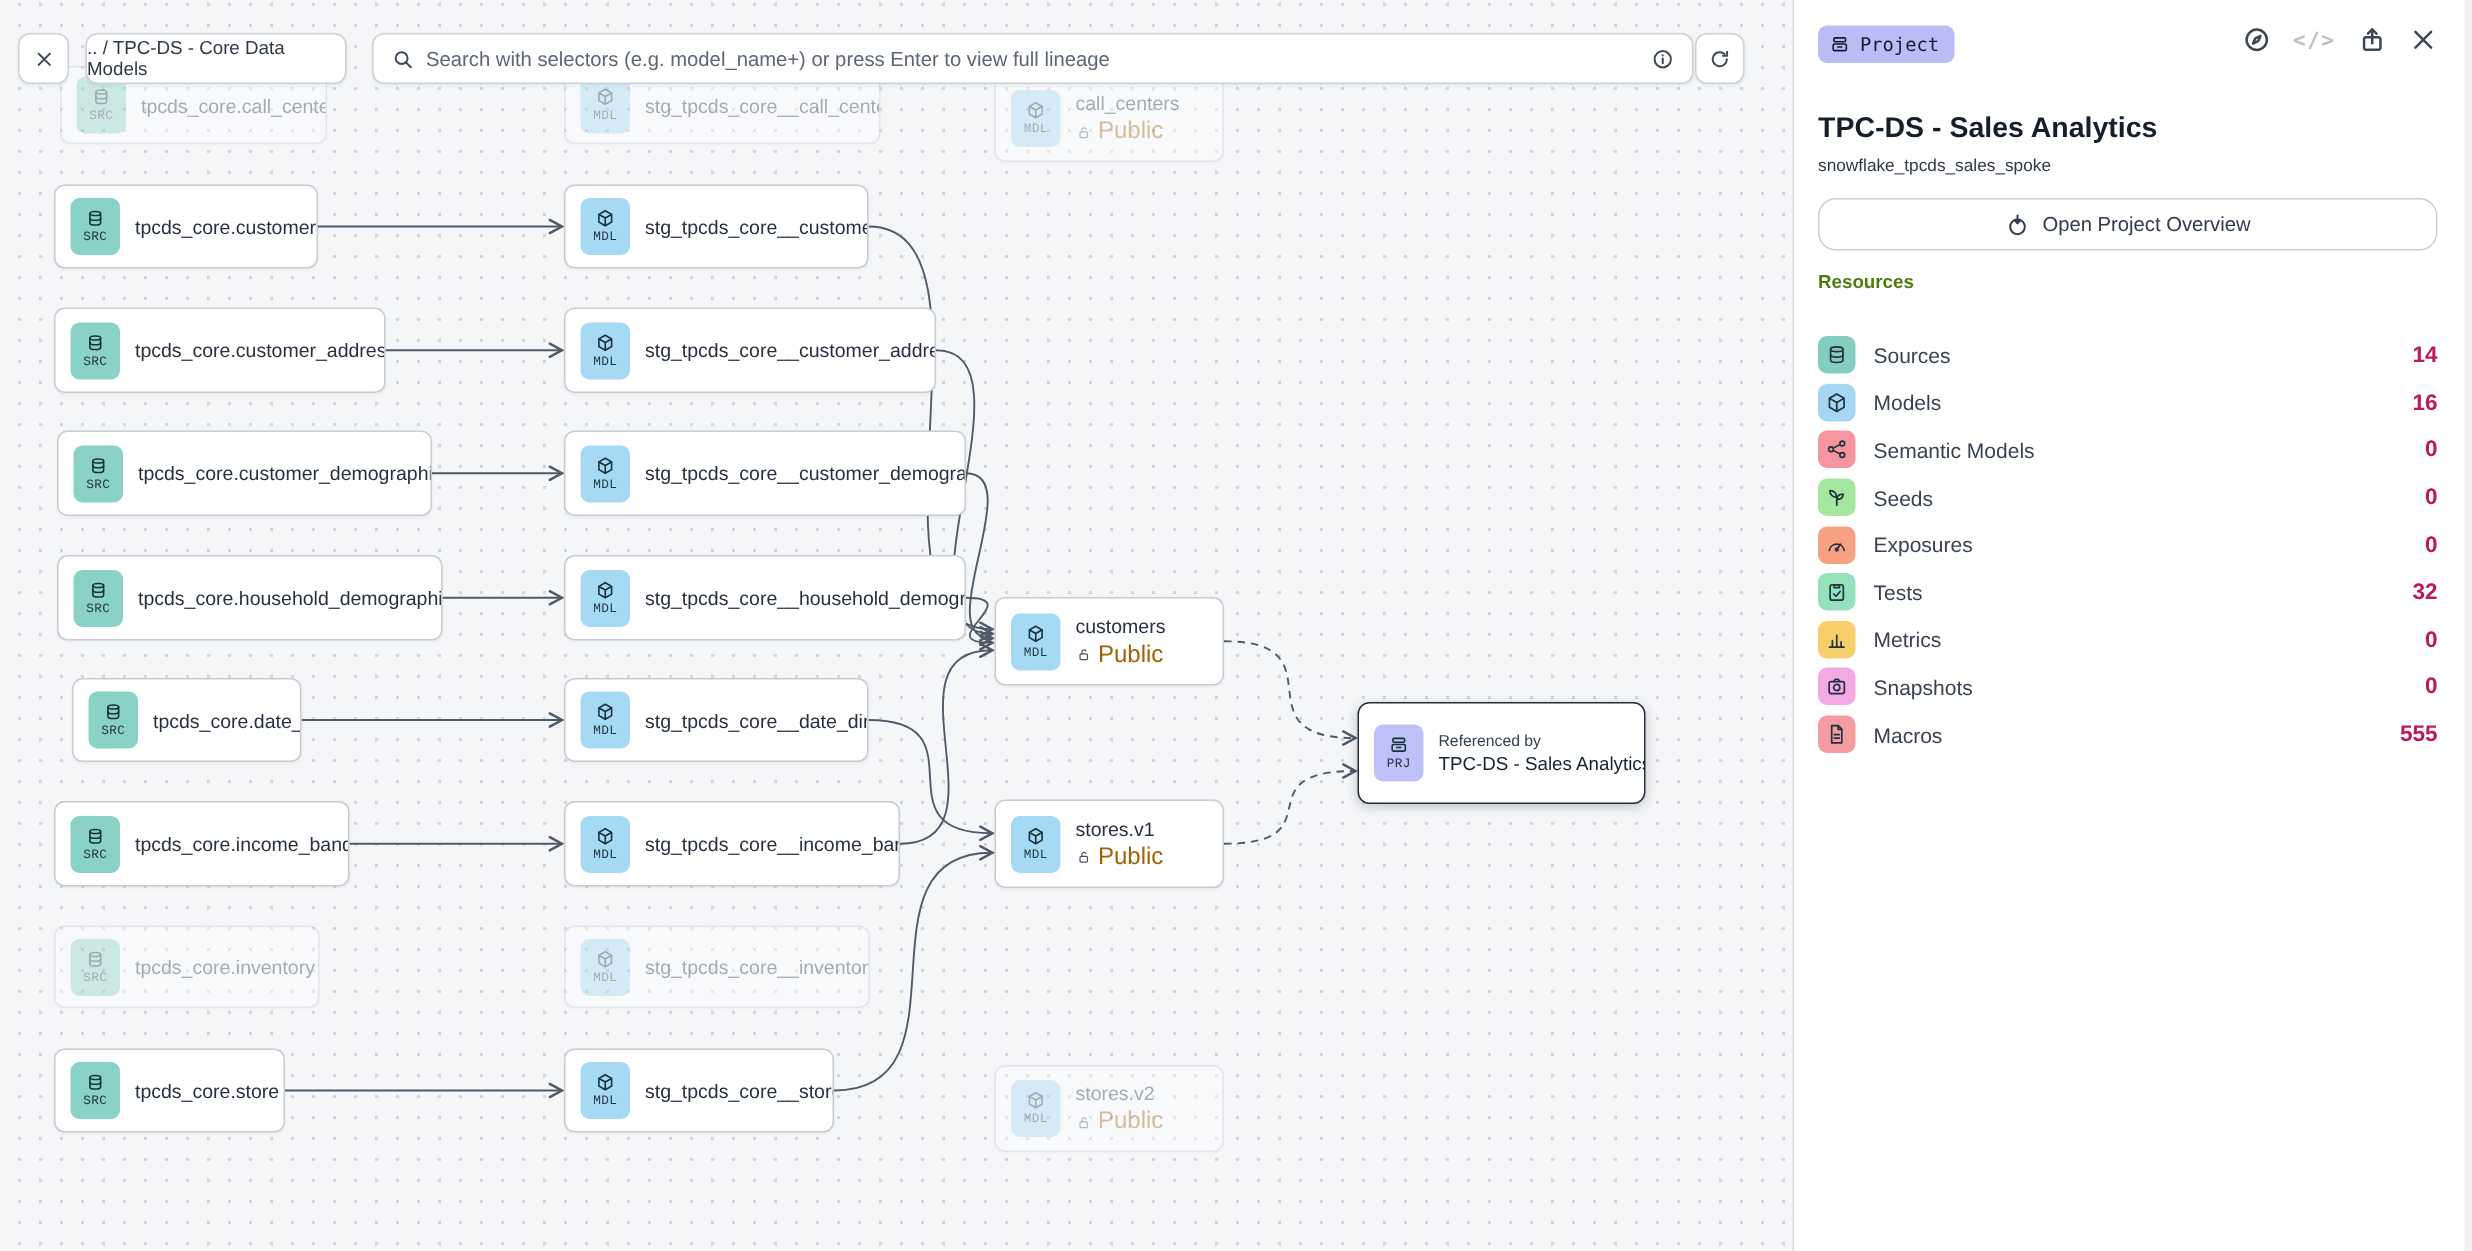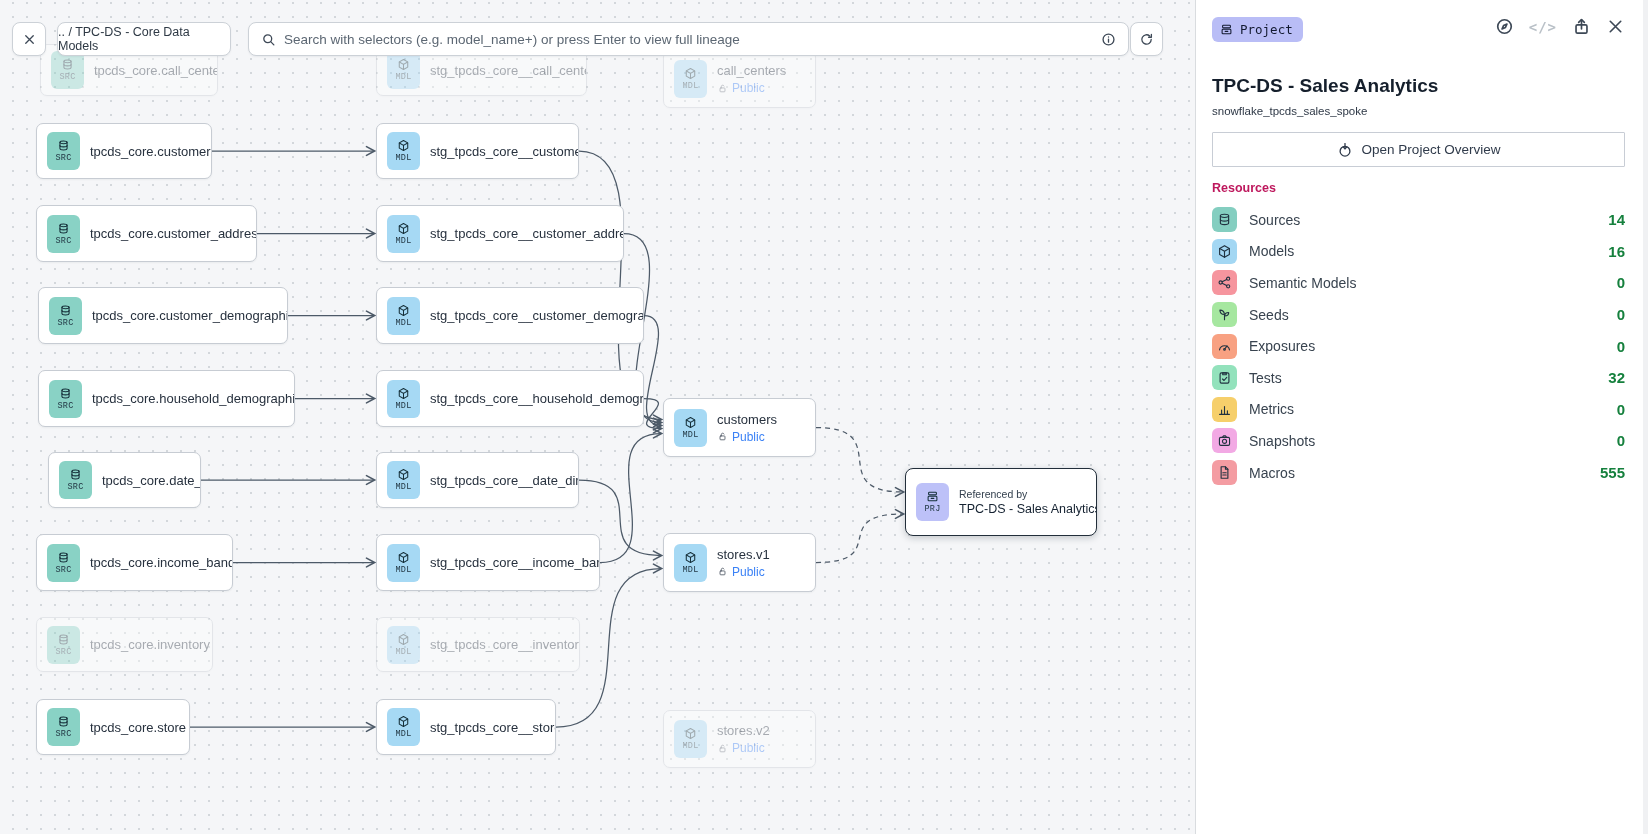--- a/index.html
+++ b/index.html
@@ -26,21 +26,21 @@
   .node.selected { border:1.7px solid #222e3a; box-shadow:0 2px 7px rgba(20,30,40,.22); border-radius:8px; }
   .tile {
     flex:0 0 auto; width:33px; height:38px; border-radius:6px;
     display:flex; flex-direction:column; align-items:center; justify-content:center; gap:1px;
     color:#16303a;
   }
   .tile svg { width:13px; height:13px; stroke:#16303a; fill:none; stroke-width:1.3; stroke-linecap:round; stroke-linejoin:round; }
   .tile .tag { font-family:Liberation Mono, monospace; font-size:8.5px; letter-spacing:.2px; color:#223744; }
   .node-text { min-width:0; }
   .node-label { font-size:13px; color:#27313e; white-space:nowrap; }
-  .node-sub { display:flex; align-items:center; gap:4px; margin-top:3px; font-size:12px; color:#3b82f6; white-space:nowrap; }
+  .node-sub { display:flex; align-items:center; gap:4px; margin-top:3px; font-size:16px; color:#a16207; white-space:nowrap; }
   .node-sub svg { width:11px; height:11px; stroke:#4b5562; fill:none; stroke-width:1.2; stroke-linecap:round; stroke-linejoin:round; }
   .node-kicker { font-size:10.5px; color:#33404e; white-space:nowrap; }
   .node-name { font-size:12.5px; color:#152231; margin-top:2px; white-space:nowrap; }
 
   
   .toolbar { position:absolute; left:0; top:0; width:100%; z-index:5; }
   .chip {
     position:absolute; top:22px; background:#fff; border:1px solid #ccd1d7; border-radius:8px;
     height:34px; display:flex; align-items:center; box-shadow:0 1px 2px rgba(25,35,45,.06);
   }
@@ -71,39 +71,39 @@
   }
   .badge svg { width:13px; height:13px; stroke:#131a31; fill:none; stroke-width:1.3; stroke-linecap:round; stroke-linejoin:round; }
   .head-icons { display:flex; align-items:center; gap:15px; }
   .head-icons .hbtn { background:none; border:none; cursor:pointer; display:flex; padding:0; }
   .head-icons svg { width:19px; height:19px; stroke:#3d4856; fill:none; stroke-width:1.4; stroke-linecap:round; stroke-linejoin:round; }
   .head-icons .dim { color:#b9c0c7; font-size:14px; font-weight:bold; letter-spacing:1px; font-family:"DejaVu Sans Mono",monospace; }
 
   .panel-title { margin-top:33px; font-size:19px; font-weight:bold; color:#151f2c; }
   .panel-subtitle { margin-top:8px; font-size:11.5px; color:#2e3846; }
   .overview-btn {
-    margin-top:15px; width:100%; height:35px; background:#fff; border:1px solid #c8cdd5; border-radius:1px;
+    margin-top:15px; width:100%; height:35px; background:#fff; border:1px solid #c8cdd5; border-radius:12px;
     display:flex; align-items:center; justify-content:center; gap:9px; cursor:pointer;
     font-family:"Liberation Sans",sans-serif; font-size:13.5px; color:#303b4b;
   }
   .overview-btn svg { width:16px; height:16px; stroke:#303b4b; fill:none; stroke-width:1.3; stroke-linecap:round; stroke-linejoin:round; }
 
   .tabs { margin-top:27px; display:flex; gap:26px; padding-left:8px; border-bottom:1px solid #e2e5e9; }
   .tab { display:flex; align-items:center; gap:8px; padding:0 16px 11px 16px; font-size:14.5px; color:#454f5e; cursor:pointer; position:relative; }
   .tab .pill { background:#e4e7ea; border-radius:10px; height:20px; min-width:21px; padding:0 7px; display:flex; align-items:center; justify-content:center; font-size:12px; color:#3c4654; }
   .tab.active { color:#15696b; font-weight:bold; }
   .tab.active::after { content:""; position:absolute; left:0; right:0; bottom:-1px; height:3px; background:#15696b; }
 
-  .resources-header { margin-top:14px; font-size:12.5px; font-weight:bold; color:#be185d; }
-  .res-list { margin-top:9px; }
+  .resources-header { margin-top:14px; font-size:12.5px; font-weight:bold; color:#4d7c0f; }
+  .res-list { margin-top:26px; }
   .res-row { display:flex; align-items:center; gap:12px; height:31.6px; cursor:default; }
   .res-tile { flex:0 0 auto; width:25px; height:25px; border-radius:6px; display:flex; align-items:center; justify-content:center; }
   .res-tile svg { width:15px; height:15px; stroke:#203240; fill:none; stroke-width:1.2; stroke-linecap:round; stroke-linejoin:round; }
   .res-label { font-size:14px; color:#38434f; }
-  .res-count { margin-left:auto; font-size:15px; font-weight:bold; color:#15803d; }
+  .res-count { margin-left:auto; font-size:15px; font-weight:bold; color:#be185d; }
 </style>
 </head>
 <body>
 
 <div class="stage">
 
   <div class="canvas">
     <svg id="edges" width="1196" height="834">
       <defs>
         <marker id="arr" markerWidth="9" markerHeight="9" refX="7" refY="4.5" orient="auto">

